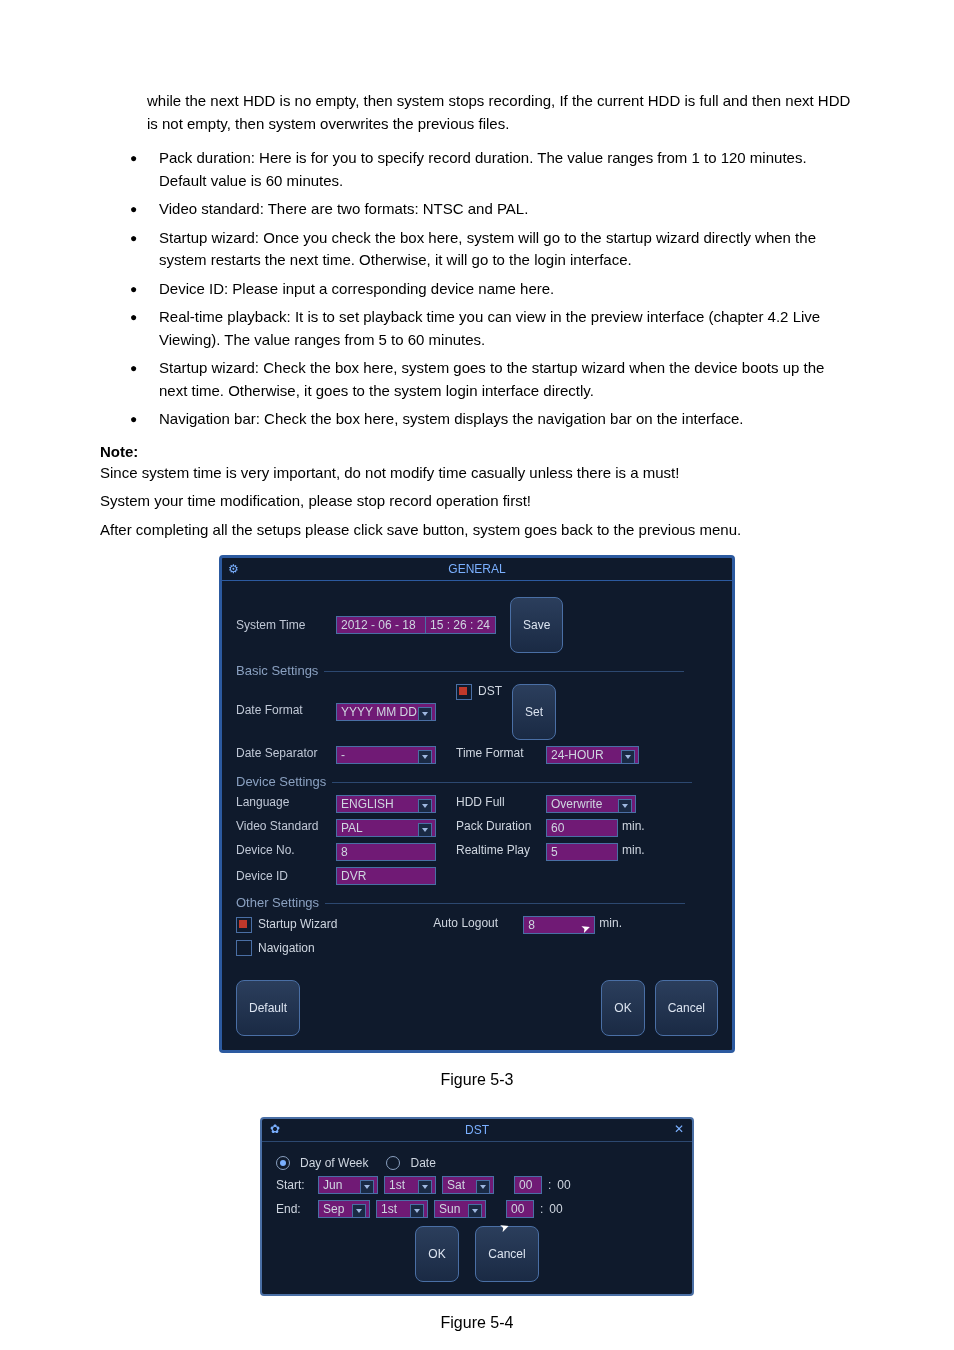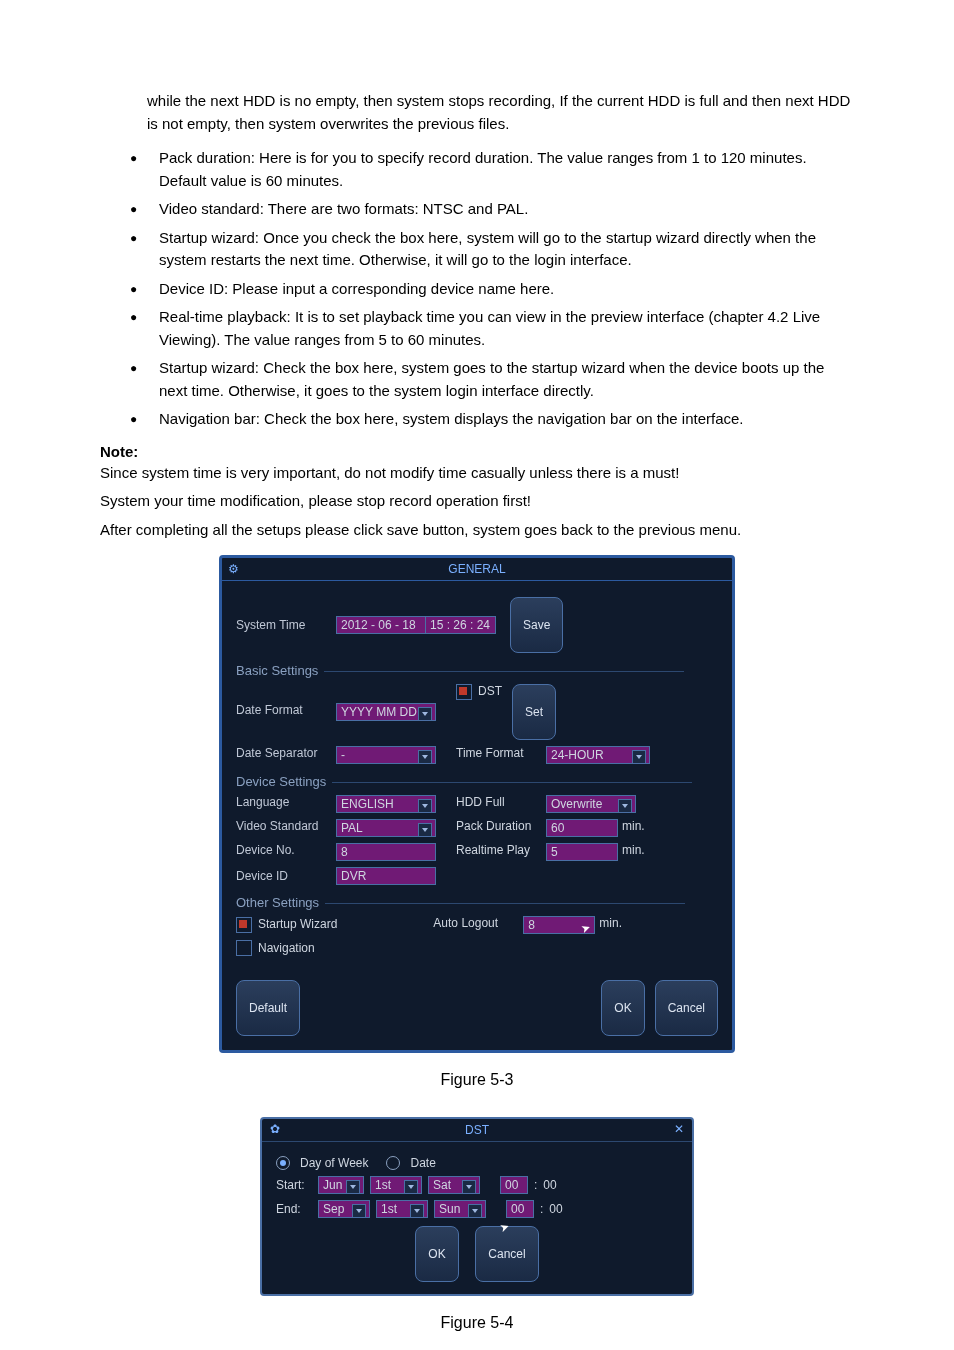--- a/index.html
+++ b/index.html
@@ -202,21 +202,21 @@
         <div class="row col2">
           <div>
             <span class="lbl">Date Separator</span>
             <span class="select" style="width:100px">
                 <span>-</span>
                 <span class="tri"></span>
               </span>
           </div>
           <div>
             <span class="lbl2">Time Format</span>
-            <span class="select" style="width:104px">
+            <span class="select" style="width:93px">
                 <span>24-HOUR</span>
                 <span class="tri"></span>
               </span>
           </div>
         </div>
 
         <div class="section-label">Device Settings</div>
 
         <div class="row col2">
           <div>
@@ -314,21 +314,21 @@
         <div class="dst-row">
           <span class="radio sel"></span>
           <span>Day of Week</span>
           <span style="width:6px"></span>
           <span class="radio"></span>
           <span>Date</span>
         </div>
 
         <div class="dst-row">
           <span style="width:36px">Start:</span>
-          <span class="select" style="width:46px">
+          <span class="select" style="width:60px">
               <span>Jun</span>
               <span class="tri"></span>
             </span>
           <span class="select" style="width:52px">
               <span>1st</span>
               <span class="tri"></span>
             </span>
           <span class="select" style="width:52px">
               <span>Sat</span>
               <span class="tri"></span>

